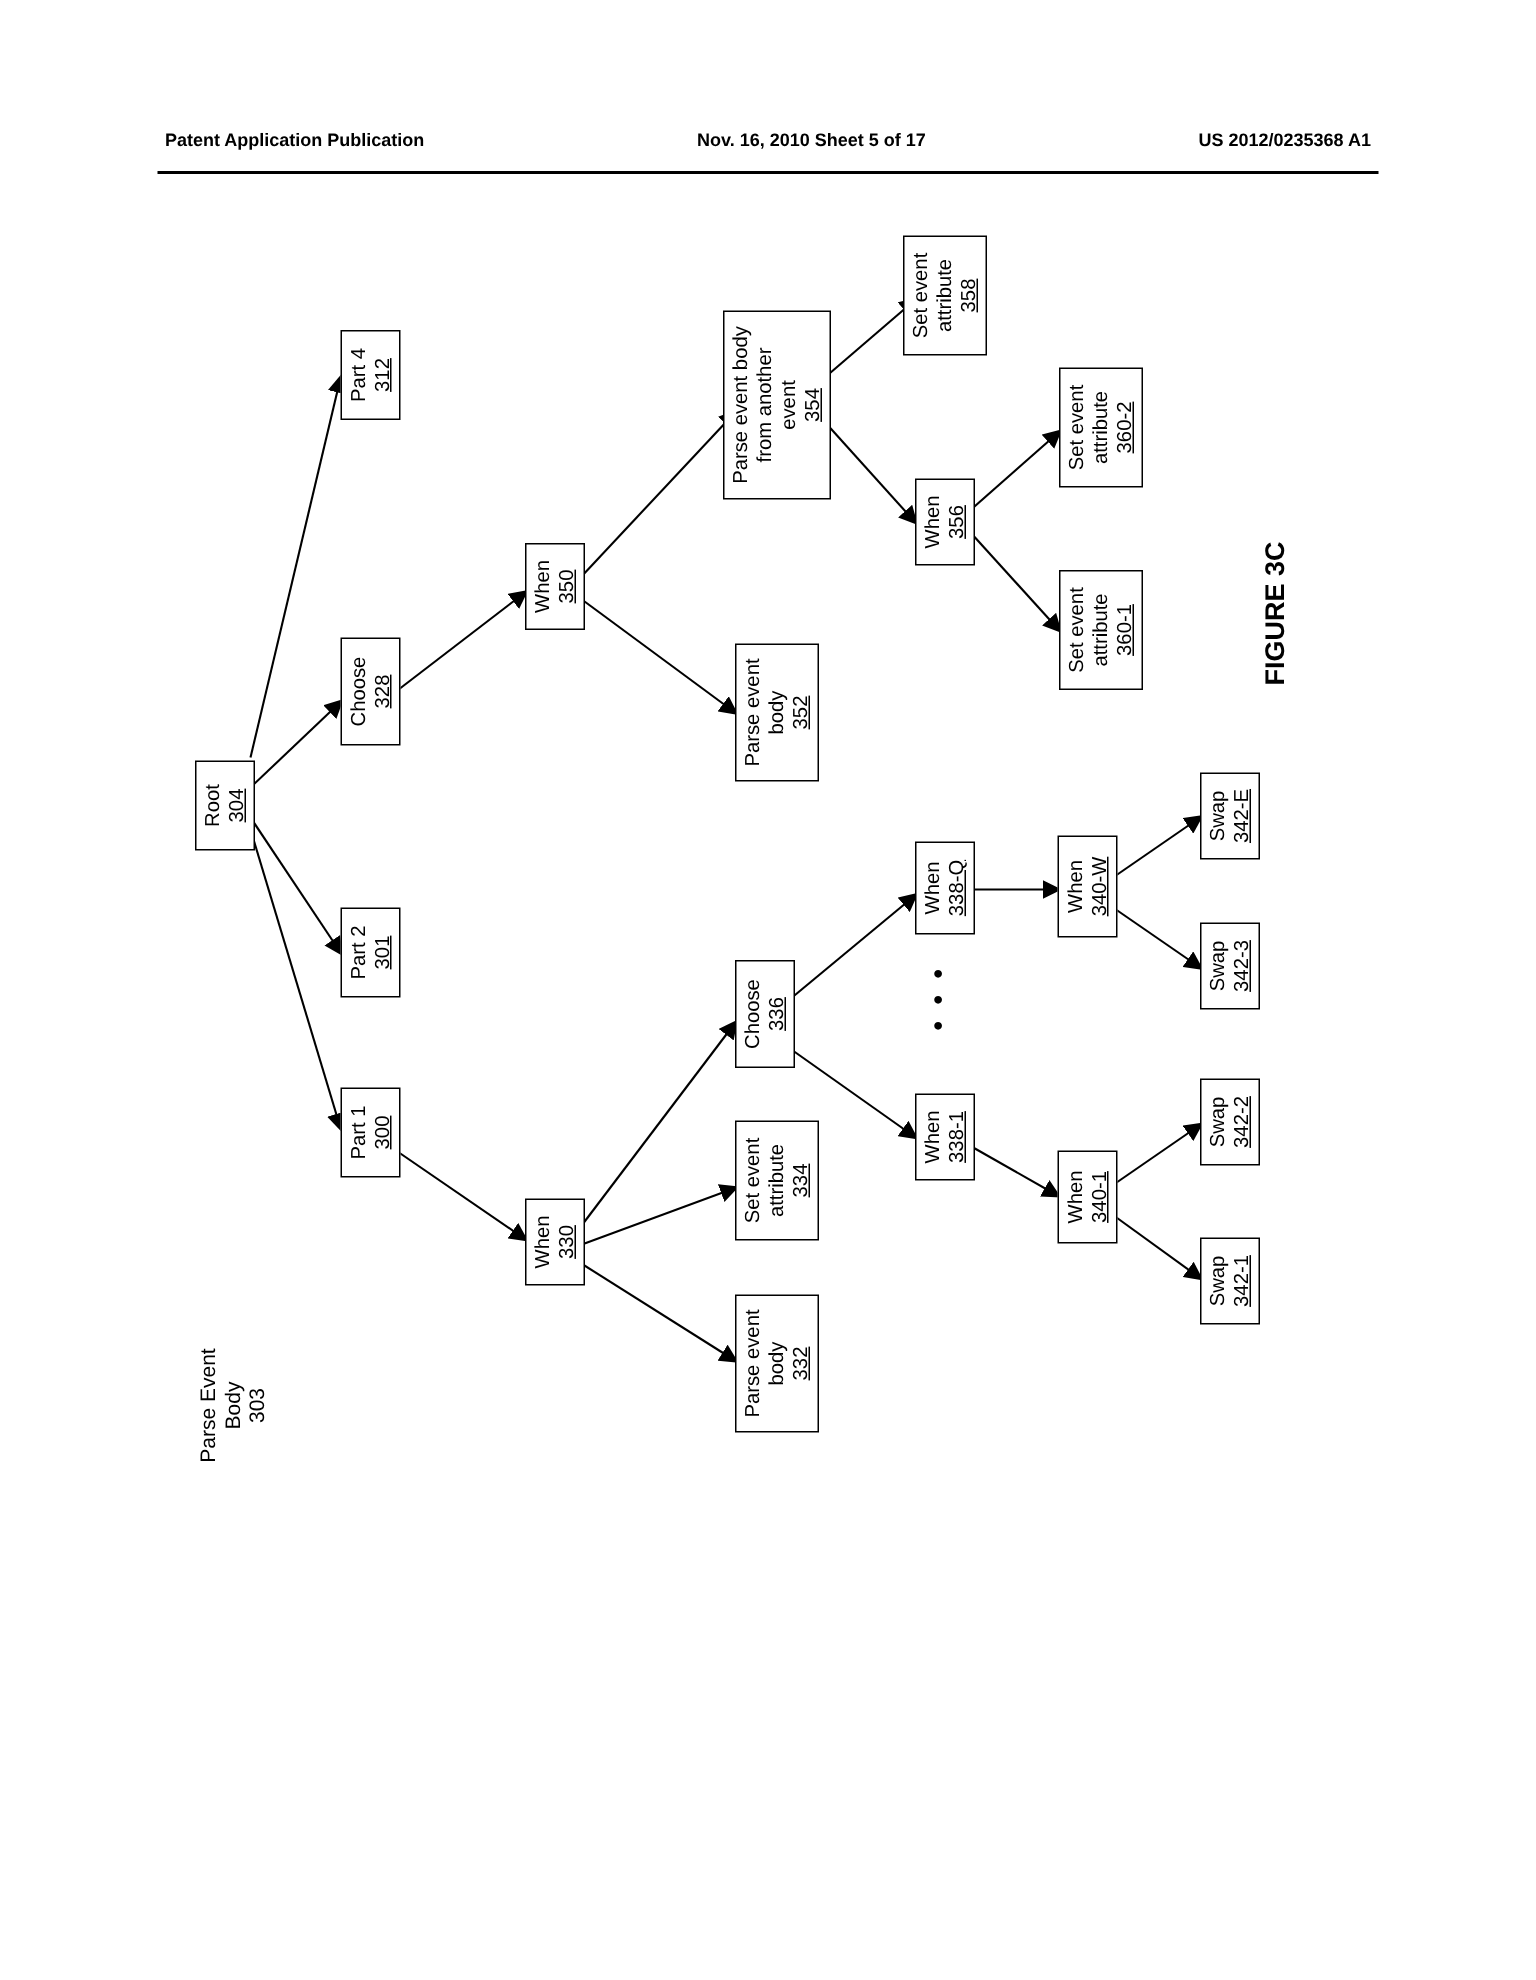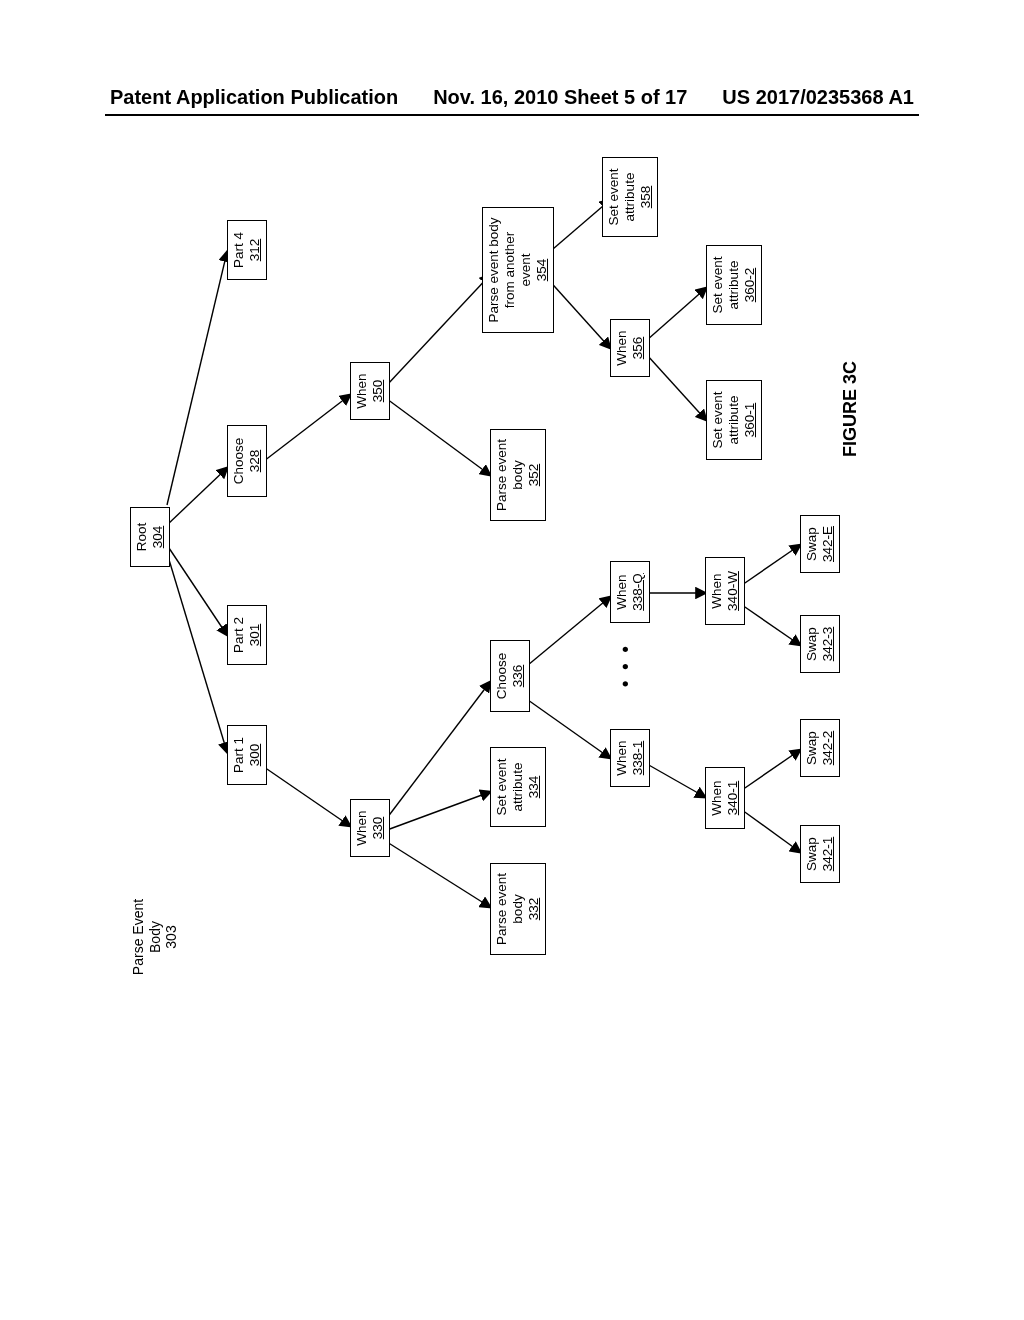--- a/index.html
+++ b/index.html
@@ -1,35 +1,35 @@
 <!DOCTYPE html>
 <html><head>
 <meta charset="utf-8">
 <style>
   * { margin: 0; padding: 0; box-sizing: border-box; }
   html, body { width: 1024px; height: 1320px; background: #fff; font-family: Arial, Helvetica, sans-serif; }
   .page { position: relative; width: 1024px; height: 1320px; }
-  .header { position: absolute; top: 86px; left: 0; width: 1024px; display: flex; justify-content: space-between; padding: 0 110px; font-weight: bold; font-size: 20px; }
+  .header { position: absolute; top: 86px; left: 0; width: 1024px; display: flex; justify-content: space-between; padding: 0 110px; font-weight: bold; font-size: 12px; }
   .header-rule { position: absolute; top: 114px; left: 105px; width: 814px; height: 2px; background: #000; }
   .diagram { position: absolute; top: 165px; left: 120px; width: 800px; height: 940px; transform: rotate(-90deg); transform-origin: 400px 400px; }
   .node { position: absolute; border: 1px solid #000; background: #fff; text-align: center; font-size: 13.5px; padding: 3px 5px; line-height: 1.18; }
   .node .u { text-decoration: underline; }
   .plain { position: absolute; text-align: center; font-size: 14px; line-height: 1.18; }
   .fig-label { position: absolute; font-weight: bold; font-size: 18px; }
   .dots { position: absolute; font-size: 18px; font-weight: bold; letter-spacing: 3px; }
   svg.edges { position: absolute; top:0; left:0; width:800px; height:940px; overflow:visible; }
 </style>
 </head>
 <body>
 
 <div class="page">
   <div class="header">
     <span>Patent Application Publication</span>
     <span>Nov. 16, 2010  Sheet 5 of 17</span>
-    <span>US 2017/0235368 A1</span>
+    <span>US 2012/0235368 A1</span>
   </div>
   <div class="header-rule"></div>
 
   <div class="diagram">
 
     <svg class="edges">
       <defs>
         <marker id="ah" markerWidth="9" markerHeight="9" refX="7" refY="4.5" orient="auto">
           <path d="M0,0 L9,4.5 L0,9 z" fill="#000"></path>
         </marker>

